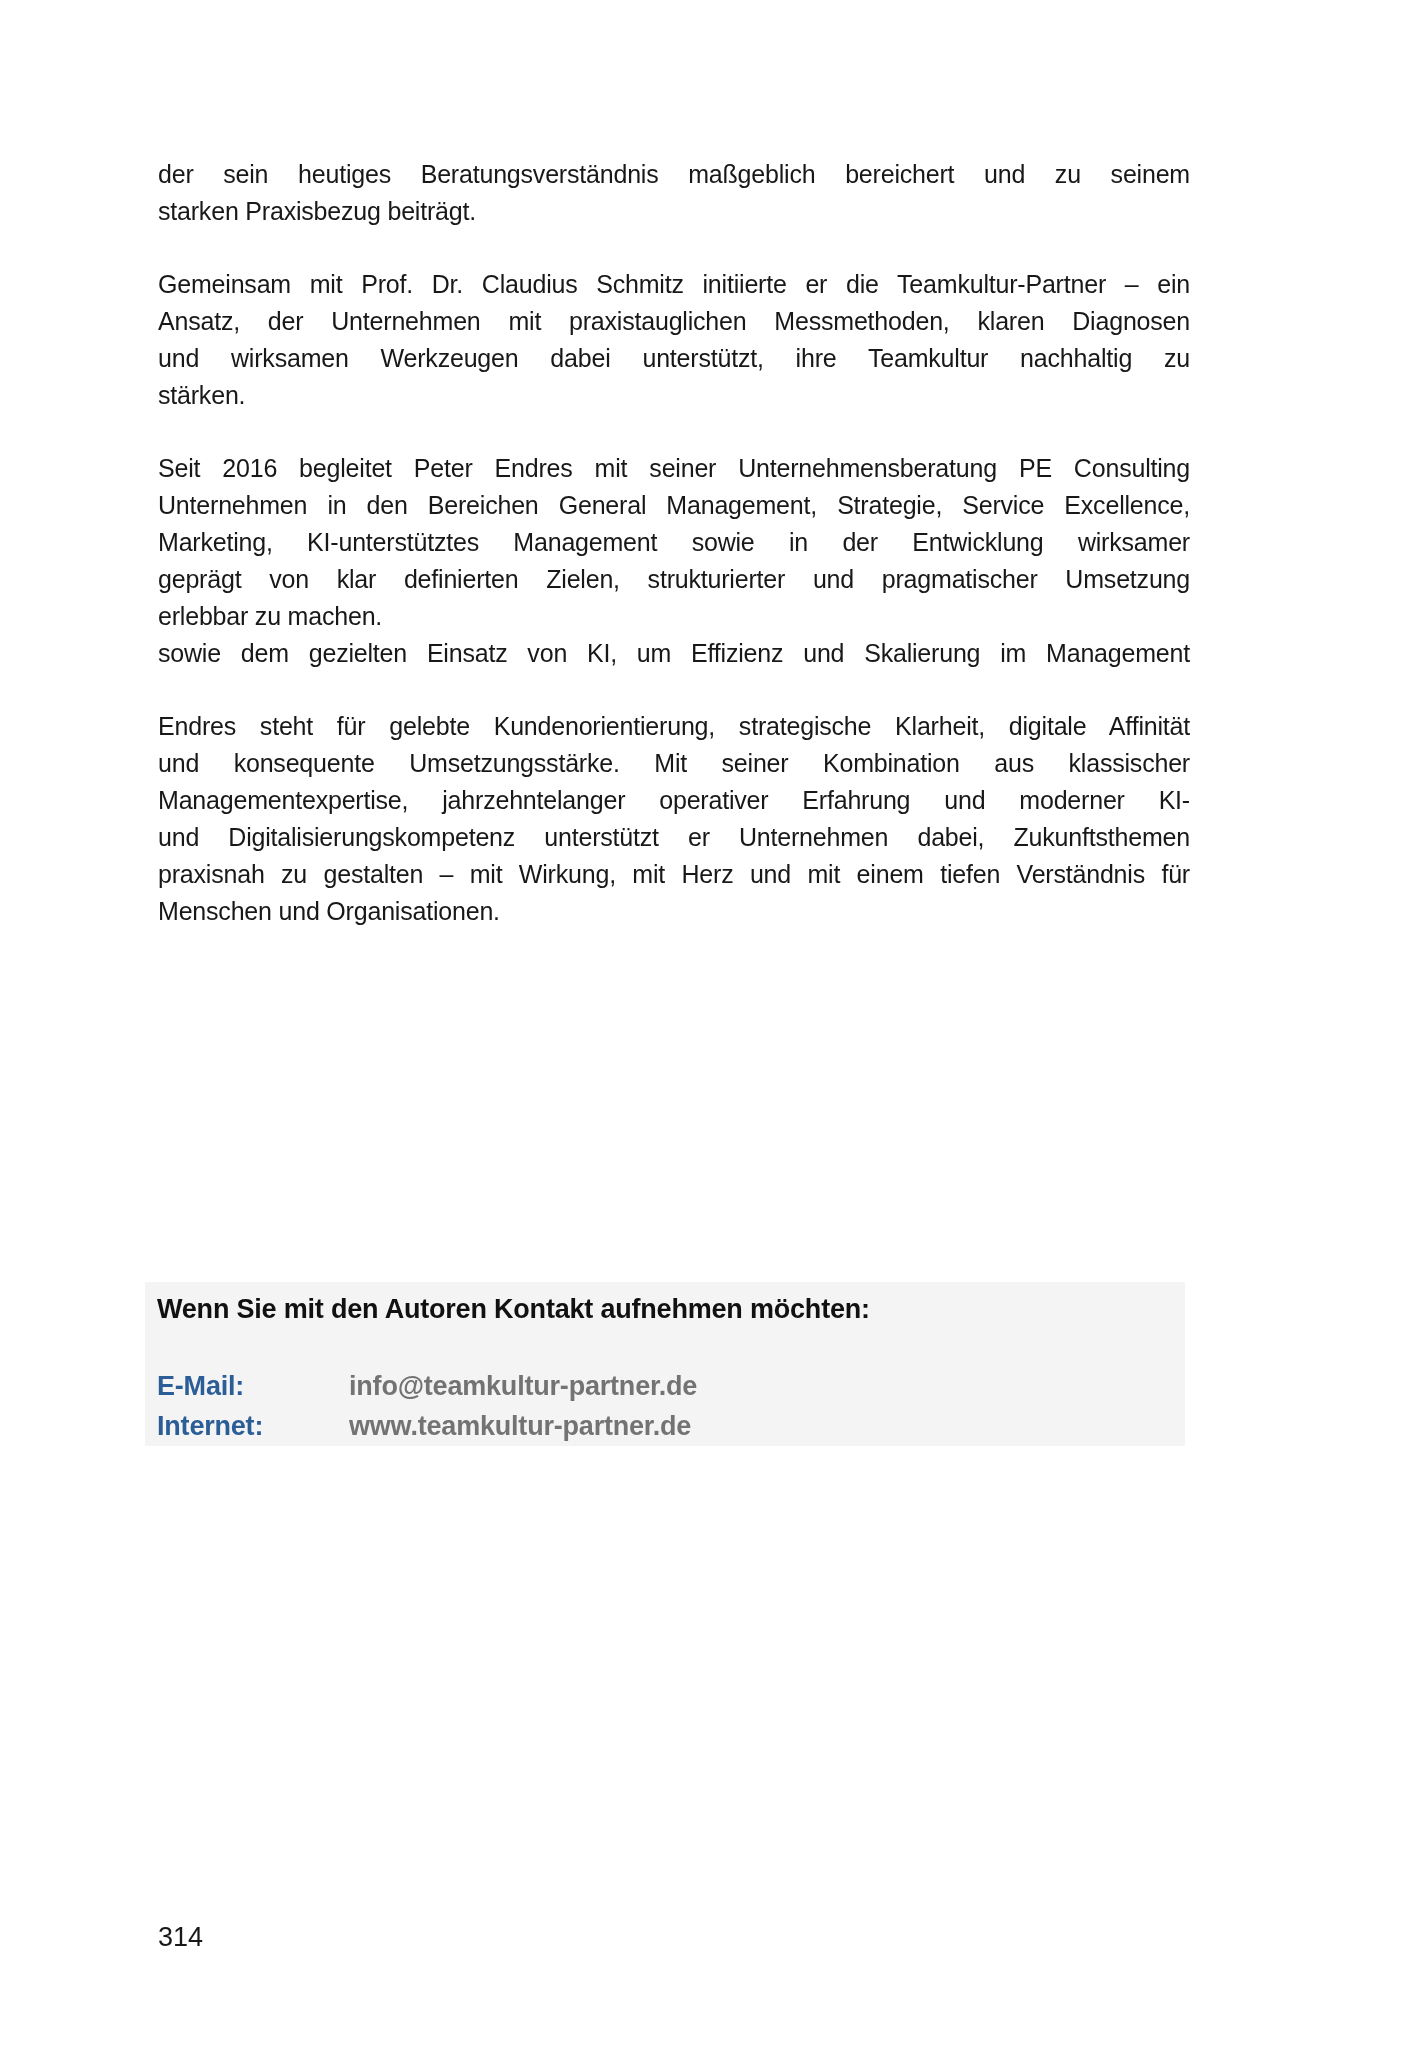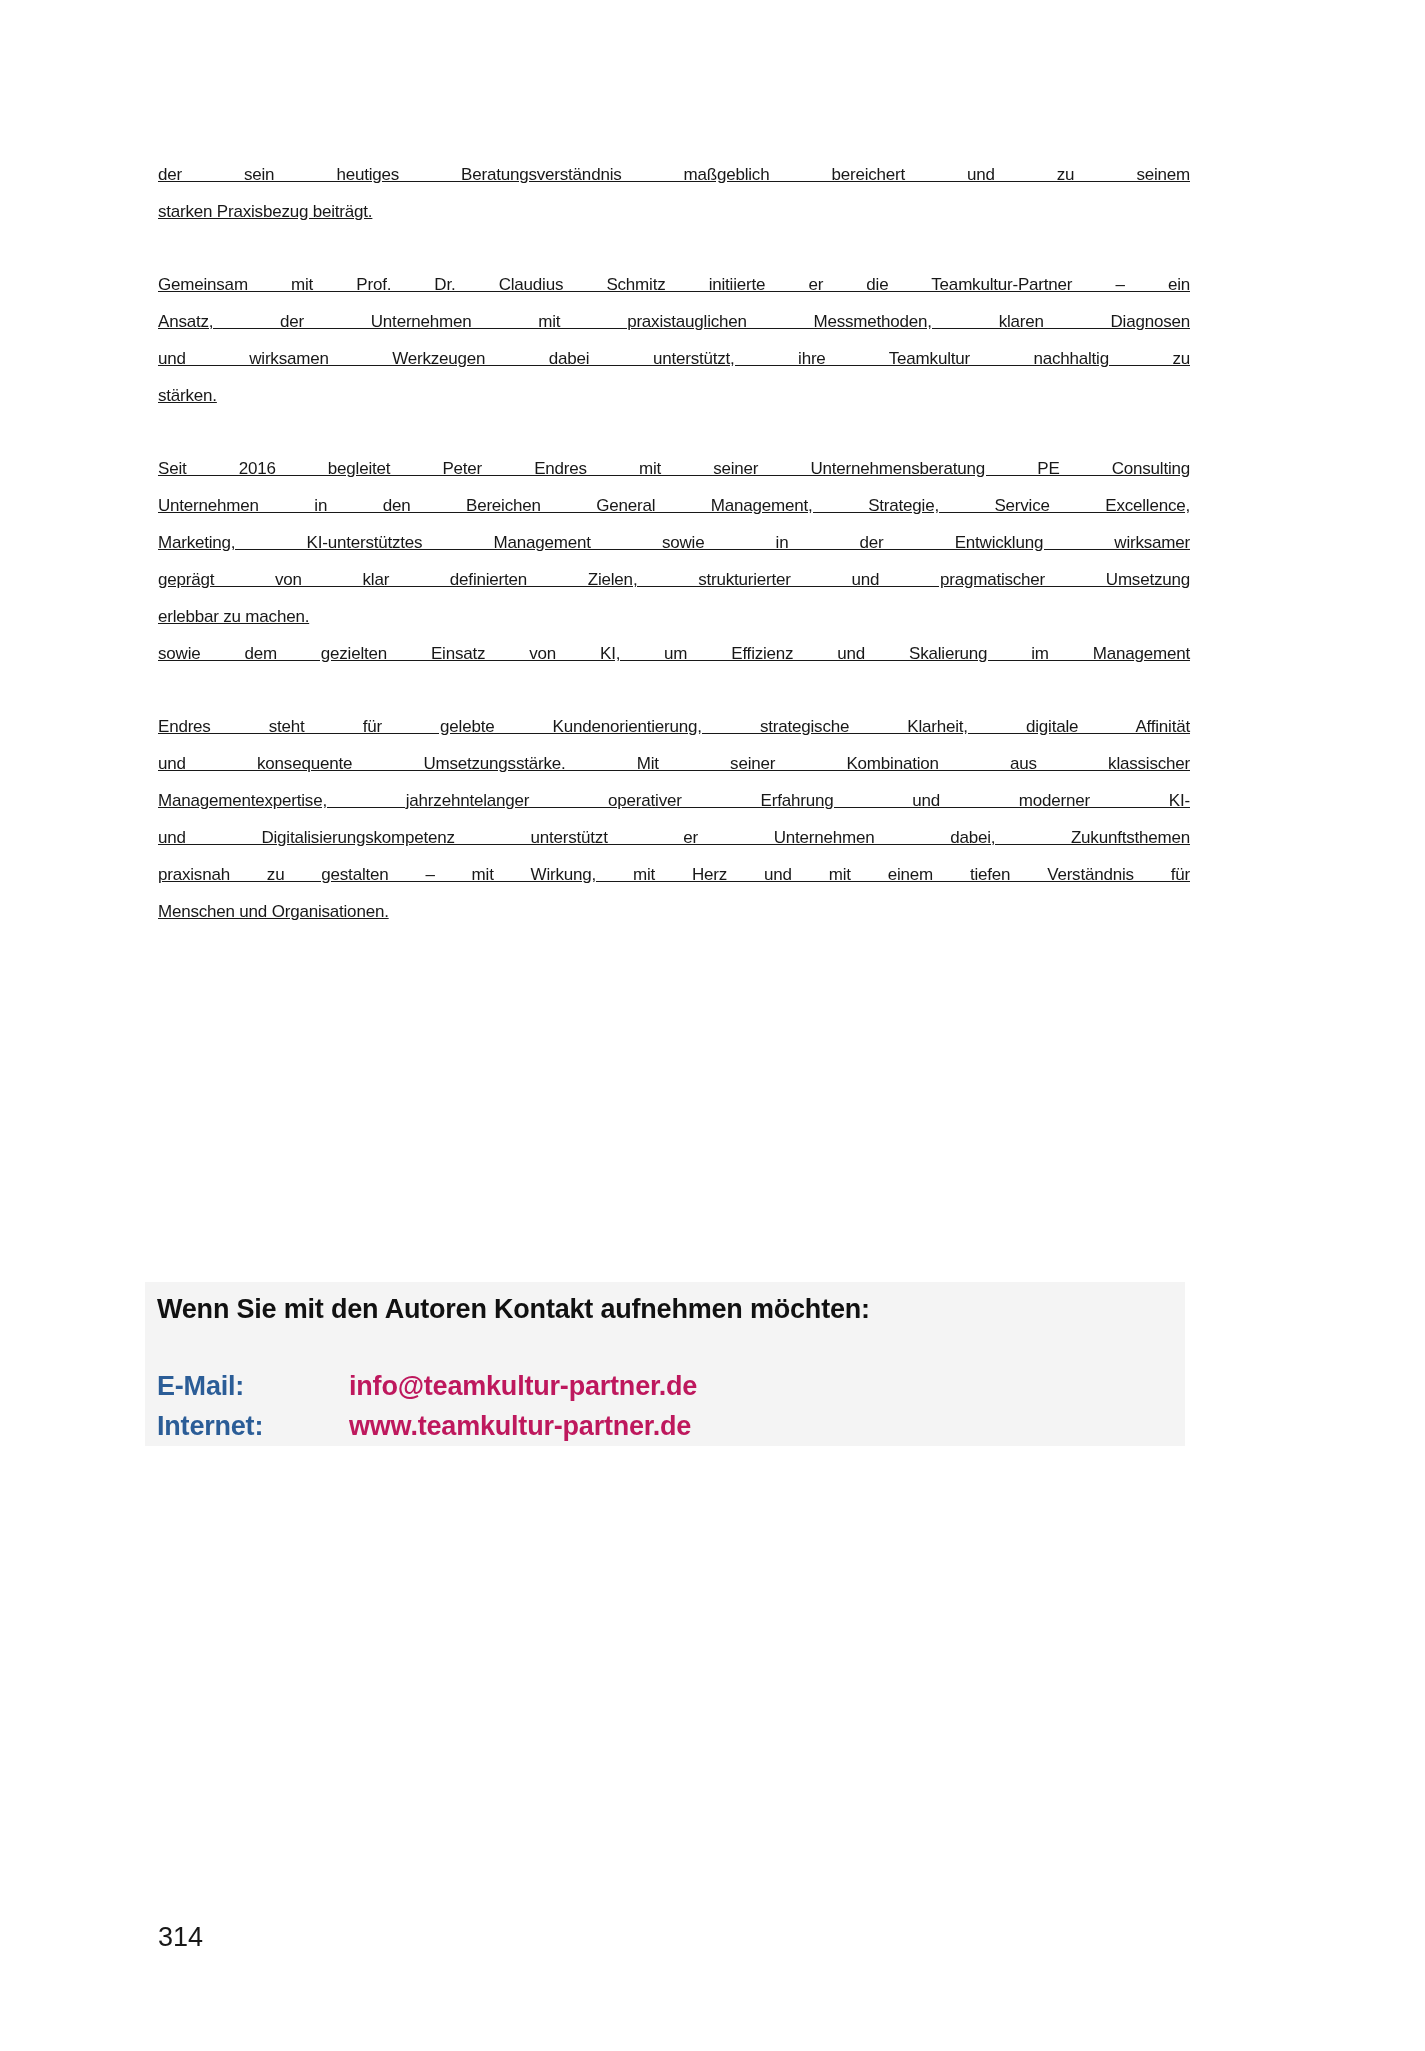--- a/index.html
+++ b/index.html
@@ -20,29 +20,28 @@
     position: absolute;
     left: 158px;
     top: 156px;
     width: 1032px;
   }
   .para {
     margin: 0 0 36px 0;
   }
   .para:last-child { margin-bottom: 8px; }
   .jline {
-    font-size: 17px;
+    font-size: 25px;
     letter-spacing: -0.2px;
     line-height: 37px;
     height: 37px;
     text-align: justify;
     text-align-last: justify;
     white-space: normal;
     overflow: visible;
-    text-decoration: underline;
   }
   .jline.last {
     text-align: center;
     text-align-last: left;
   }
   .contact-box {
     position: absolute;
     left: 145px;
     top: 1282px;
     width: 1040px;
@@ -67,21 +66,21 @@
     font-size: 27px;
     font-weight: bold;
     color: #2B5D97;
     letter-spacing: -0.2px;
   }
   .clabel {
     display: inline-block;
     width: 192px;
   }
   .cvalue {
-    color: #be185d;
+    color: #737373;
     text-decoration: none;
     cursor: pointer;
   }
   .pagenum {
     position: absolute;
     left: 158px;
     top: 1922px;
     font-size: 27px;
     color: #181818;
   }

